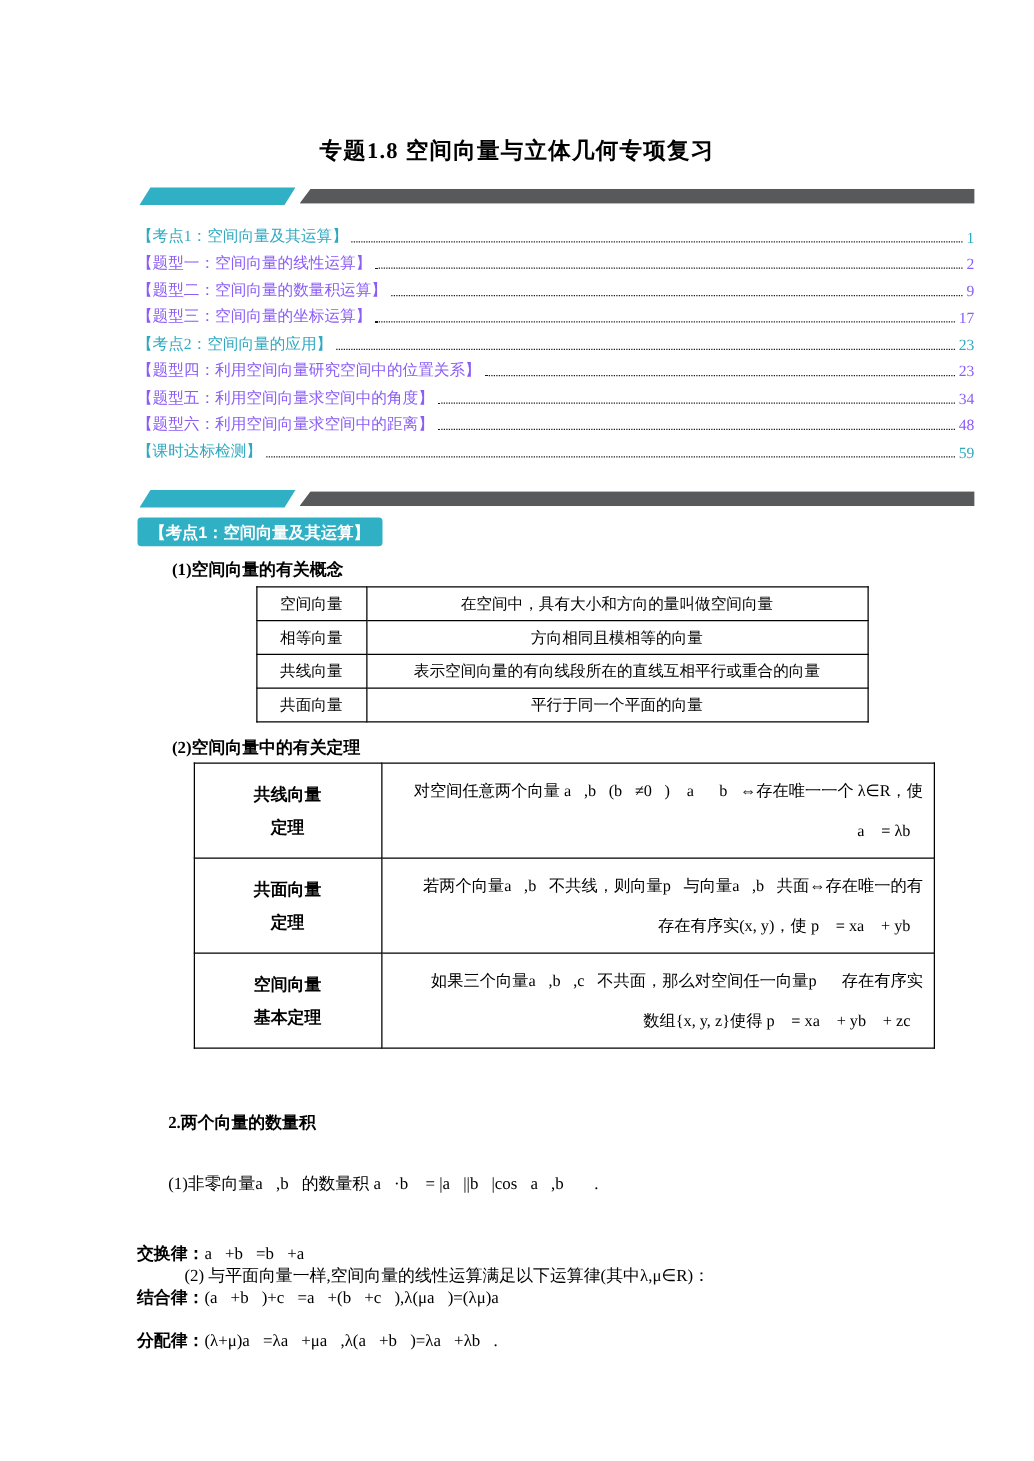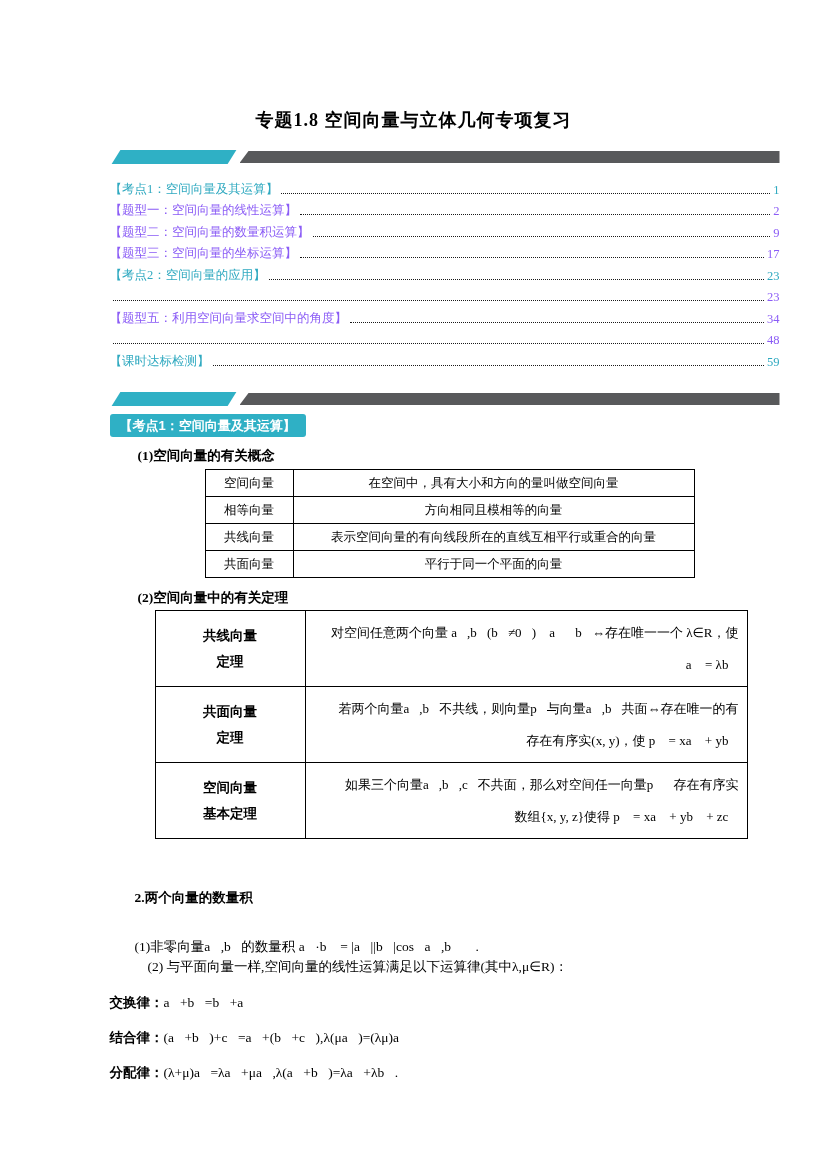--- a/index.html
+++ b/index.html
@@ -104,29 +104,31 @@
       <span class="toc-label">【题型三：空间向量的坐标运算】</span>
       <span class="toc-dots"></span>
       <span class="toc-page">17</span>
     </div>
     <div class="toc-line toc-teal">
       <span class="toc-label">【考点2：空间向量的应用】</span>
       <span class="toc-dots"></span>
       <span class="toc-page">23</span>
     </div>
     <div class="toc-line toc-dark">
+      <span class="toc-label">【题型四：利用空间向量研究空间中的位置关系】</span>
       <span class="toc-dots"></span>
       <span class="toc-page">23</span>
     </div>
     <div class="toc-line toc-dark">
       <span class="toc-label">【题型五：利用空间向量求空间中的角度】</span>
       <span class="toc-dots"></span>
       <span class="toc-page">34</span>
     </div>
     <div class="toc-line toc-dark">
+      <span class="toc-label">【题型六：利用空间向量求空间中的距离】</span>
       <span class="toc-dots"></span>
       <span class="toc-page">48</span>
     </div>
     <div class="toc-line toc-teal">
       <span class="toc-label">【课时达标检测】</span>
       <span class="toc-dots"></span>
       <span class="toc-page">59</span>
     </div>
   </div>
 
@@ -192,21 +194,21 @@
       <td class="content">
         <div class="l1">如果三个向量a⃗,b⃗,c⃗不共面，那么对空间任一向量p⃗，存在有序实</div>
         <div class="l2">数组{x, y, z}使得 p⃗ = xa⃗ + yb⃗ + zc⃗</div>
       </td>
     </tr>
   </tbody>
     </table>
 
   <div class="txt bold" style="left:100px; top:845px;">2.两个向量的数量积</div>
   <div class="txt" style="left:100px; top:894px;">(1)非零向量a⃗,b⃗的数量积 a⃗·b⃗ = |a⃗||b⃗|cos⟨a⃗,b⃗⟩ .</div>
-  <div class="txt" style="left:113px; top:914px;text-align:center;">(2) 与平面向量一样,空间向量的线性运算满足以下运算律(其中λ,μ∈R)：</div>
+  <div class="txt" style="left:113px; top:968px;text-align:center;">(2) 与平面向量一样,空间向量的线性运算满足以下运算律(其中λ,μ∈R)：</div>
 
   <div class="txt" style="left:75px; top:950px;">
     <span class="lbl">交换律：</span><span>a⃗+b⃗=b⃗+a⃗；</span>
   </div>
   <div class="txt" style="left:75px; top:985px;">
     <span class="lbl">结合律：</span><span>(a⃗+b⃗)+c⃗=a⃗+(b⃗+c⃗),λ(μa⃗)=(λμ)a⃗；</span>
   </div>
   <div class="txt" style="left:75px; top:1020px;">
     <span class="lbl">分配律：</span><span>(λ+μ)a⃗=λa⃗+μa⃗,λ(a⃗+b⃗)=λa⃗+λb⃗.</span>
   </div>

